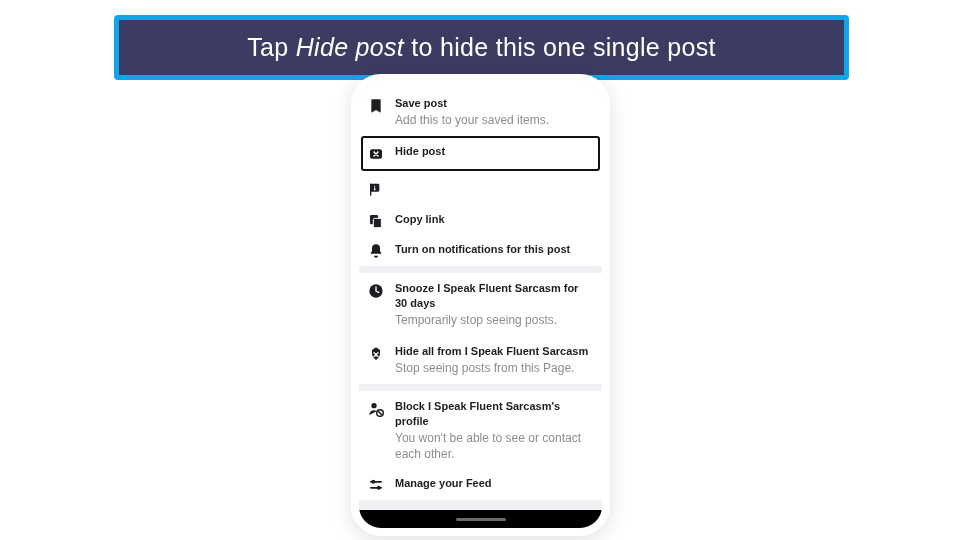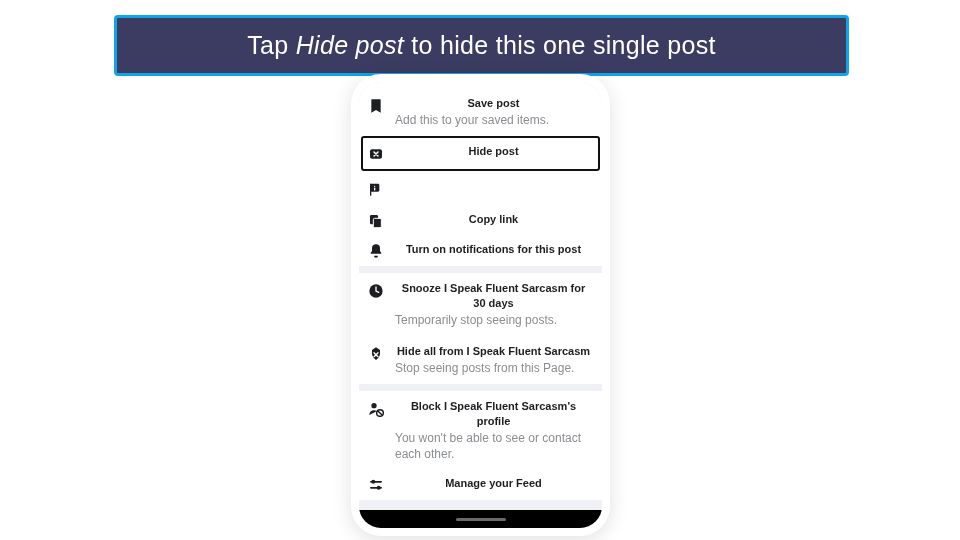--- a/index.html
+++ b/index.html
@@ -10,21 +10,21 @@
       background: #fff;
       position: relative;
       overflow: hidden;
     }
     .banner {
       position: absolute;
       top: 15px;
       left: 114px;
       width: 735px;
       background: #3c3c62;
-      border: 3px solid #0ea5e9;
+      border: 5px solid #0ea5e9;
       border-radius: 4px;
       color: #fff;
       font-size: 25px;
       font-weight: 500;
       text-align: center;
       padding: 13px 20px;
       letter-spacing: 0.3px;
     }
     .banner em { font-style: italic; }
     .phone {
@@ -78,21 +78,20 @@
       justify-content: center;
       margin-top: 1px;
     }
     .icon-wrap.center-align { align-self: center; margin-top: 0; }
     .text-col { flex: 1; min-width: 0; }
     .title {
       font-size: 11px;
       font-weight: 700;
       color: #1c1e21;
       line-height: 1.35;
-      text-align: center;
     }
     .sub {
       font-size: 12px;
       color: #8a8d91;
       line-height: 1.35;
       margin-top: 1px;
     }
     .nav-bar {
       position: absolute;
       bottom: 0;

